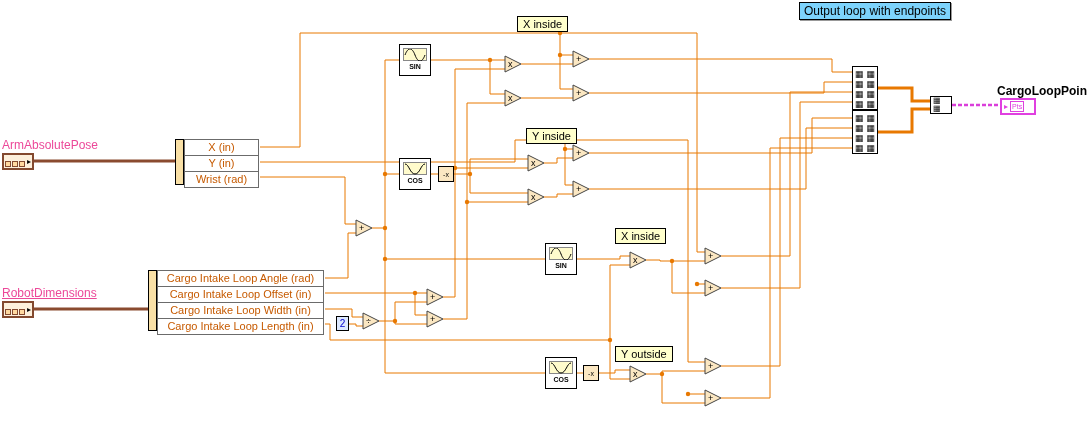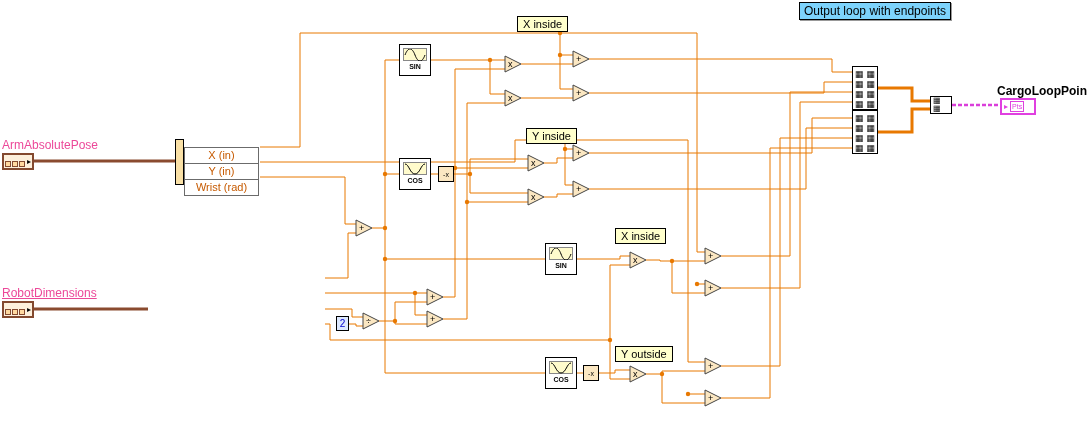--- a/index.html
+++ b/index.html
@@ -17,21 +17,21 @@
            line-height:14px;padding:0 5px;white-space:nowrap;z-index:3;}
   .lvcomment{position:absolute;background:#7dd3fc;border:1px solid #000;box-shadow:1px 1px 0 #999;
            font-size:12px;line-height:14px;padding:1px 4px;z-index:3;white-space:nowrap;}
   .ctl-label{position:absolute;font-size:12px;color:#ec4899;white-space:nowrap;z-index:3;}
   .ind-label{position:absolute;font-size:12px;font-weight:bold;color:#000;white-space:nowrap;z-index:3;}
   .unbundle{position:absolute;display:flex;z-index:2;}
   .ub-strip{width:9px;background:#F9E0A6;border:1px solid #000;box-sizing:border-box;}
   .ub-rows{display:flex;flex-direction:column;}
   .ub-row{height:15px;line-height:15px;border:1px solid #6B6B6B;margin-top:-1px;background:#fff;
           font-size:11px;color:#C65A00;text-align:center;white-space:nowrap;box-sizing:content-box;}
-  .ub-rows .ub-row:first-child{margin-top:8px;}
+  .ub-rows .ub-row:first-child{margin-top:0;}
   .trig{position:absolute;width:32px;height:32px;border:1px solid #000;background:#fff;
         box-sizing:border-box;z-index:2;}
   .trig-plot{margin:3px auto 0;width:24px;height:13px;background:#FFFBCC;border:1px solid #888;
         box-sizing:border-box;display:flex;align-items:center;justify-content:center;}
   .trig-label{font-size:7px;font-weight:bold;text-align:center;margin-top:2px;}
   .sqnode{position:absolute;width:16px;height:16px;border:1px solid #000;background:#FBE7C2;
         font-size:7px;display:flex;align-items:center;justify-content:center;box-sizing:border-box;z-index:2;}
   .const-num{position:absolute;width:13px;height:15px;border:1px solid #000;background:#DDE9FF;
         color:#0000D0;font-size:10px;text-align:center;line-height:14px;box-sizing:border-box;z-index:2;}
   .ba{position:absolute;width:26px;height:44px;border:1px solid #000;background:#fff;
@@ -242,20 +242,29 @@
       <div class="ub-row">Y (in)</div>
       <div class="ub-row">Wrist (rad)</div>
     </div>
   </div>
 
   <div class="ctl-label" style="left:2px;top:286px;text-decoration:underline;">RobotDimensions</div>
   <div class="term-ctl" style="left:2px;top:301px;">
     <span class="term-glyph"><i></i><i></i><i></i></span>
     <span class="term-arrow">▸</span>
   </div>
+  <div class="unbundle" style="left:148px;top:270px;">
+    <div class="ub-strip" style="height:61px;"></div>
+    <div class="ub-rows" style="width:167px;">
+      <div class="ub-row">Cargo Intake Loop Angle (rad)</div>
+      <div class="ub-row">Cargo Intake Loop Offset (in)</div>
+      <div class="ub-row">Cargo Intake Loop Width (in)</div>
+      <div class="ub-row">Cargo Intake Loop Length (in)</div>
+    </div>
+  </div>
 
   <div class="trig" style="left:399px;top:44px;">
     <div class="trig-plot">
       <svg width="22" height="12" viewBox="0 0 22 12">
           <path d="M1,6 C4,-2 8,-2 11,6 C14,14 18,14 21,6" fill="none" stroke="#000" stroke-width="1"></path>
         </svg>
     </div>
     <div class="trig-label">SIN</div>
   </div>
   <div class="trig" style="left:399px;top:158px;">

